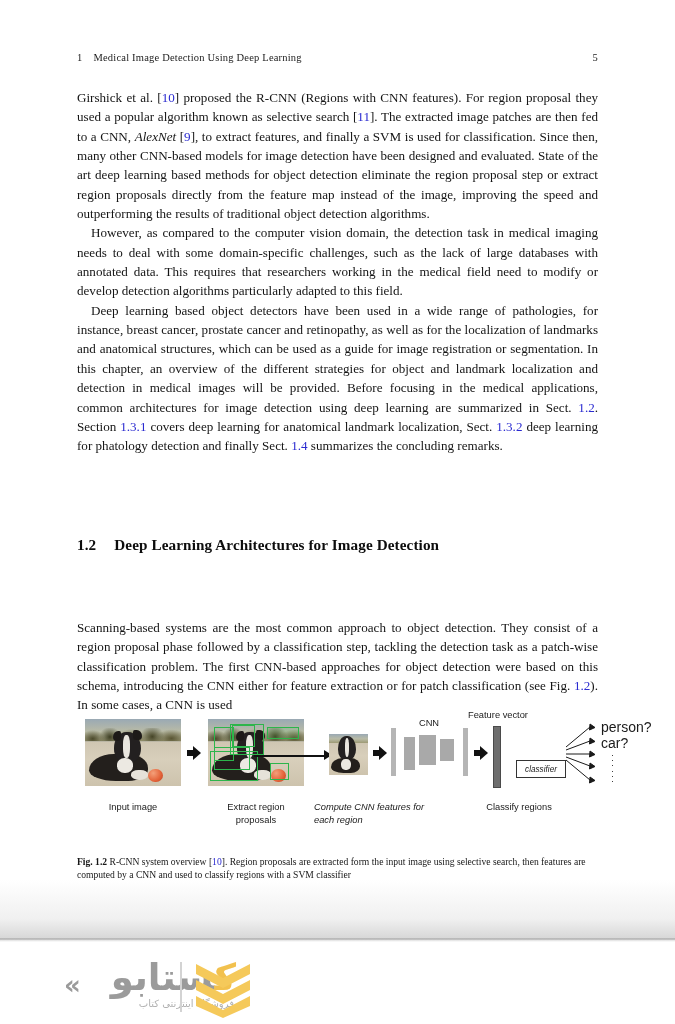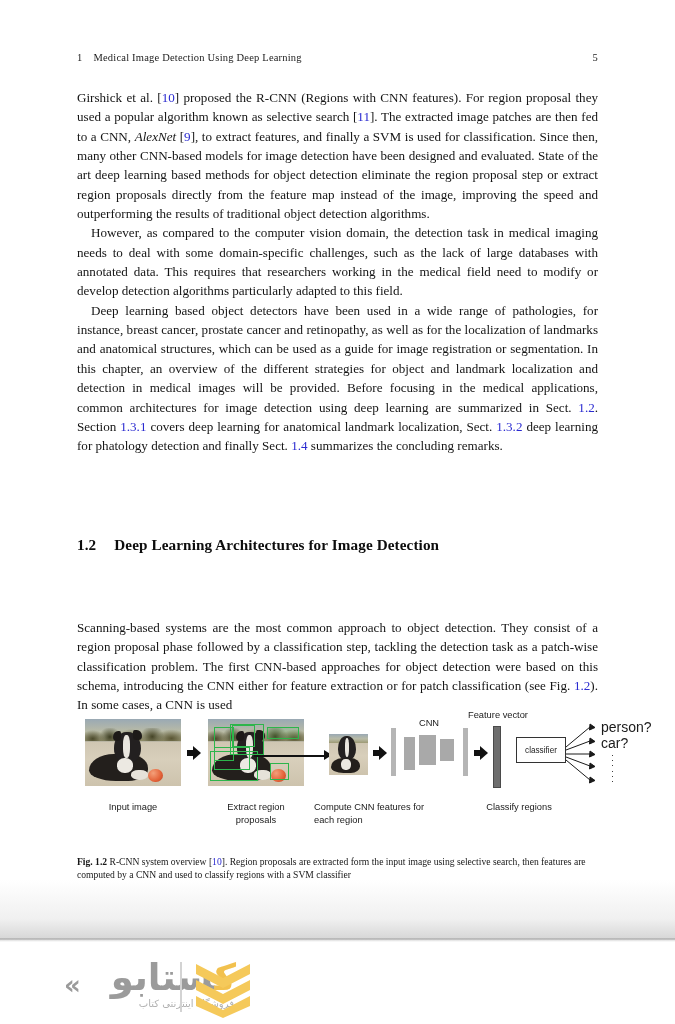--- a/index.html
+++ b/index.html
@@ -458,33 +458,33 @@
       <div class="stem"></div>
         <div class="head"></div>
     </div>
 
     <div class="cnn-bar outline" style="left:314px; top:23px; width:5px; height:48px;"></div>
     <div class="cnn-bar" style="left:327px; top:32px; width:11px; height:33px;"></div>
     <div class="cnn-bar" style="left:342px; top:30px; width:17px; height:30px;"></div>
     <div class="cnn-bar" style="left:363px; top:34px; width:14px; height:22px;"></div>
     <div class="cnn-bar outline" style="left:386px; top:23px; width:5px; height:48px;"></div>
     <div class="fig-label" style="left:330px; top:12px; width:44px;">CNN</div>
-    <div class="fig-label left-align" style="left:237px; top:96px; width:150px;">Compute CNN features for
+    <div class="fig-label left-align" style="left:237px; top:96px; width:150px;font-style:italic;">Compute CNN features for
 each region</div>
 
     <div class="arrow-thick" style="left:397px; top:41px;">
       <div class="stem"></div>
         <div class="head"></div>
     </div>
 
     <div class="feat-vector" style="left:416px; top:21px; width:8px; height:62px;"></div>
     <div class="fig-label" style="left:382px; top:4px; width:78px;">Feature vector</div>
     <div class="fig-label" style="left:386px; top:96px; width:112px;">Classify regions</div>
 
-    <div class="classifier-box" style="left:439px; top:32px; width:50px; height:26px;">classifier</div>
+    <div class="classifier-box" style="left:439px; top:55px; width:50px; height:18px;font-style:italic;">classifier</div>
 
     <svg style="position:absolute; left:487px; top:16px; width:40px; height:66px;" viewBox="0 0 40 66">
       <g stroke="#1a1a1a" stroke-width="1" fill="#1a1a1a">
         <line x1="2" y1="26" x2="26" y2="6"></line>
           <polygon points="26,3 31,6.5 25.5,9"></polygon>
         <line x1="2" y1="29" x2="26" y2="20"></line>
           <polygon points="26,17 31,20.5 25.5,23"></polygon>
         <line x1="2" y1="33" x2="26" y2="33"></line>
           <polygon points="26,30 31,33.5 25.5,36"></polygon>
         <line x1="2" y1="36" x2="26" y2="45"></line>

